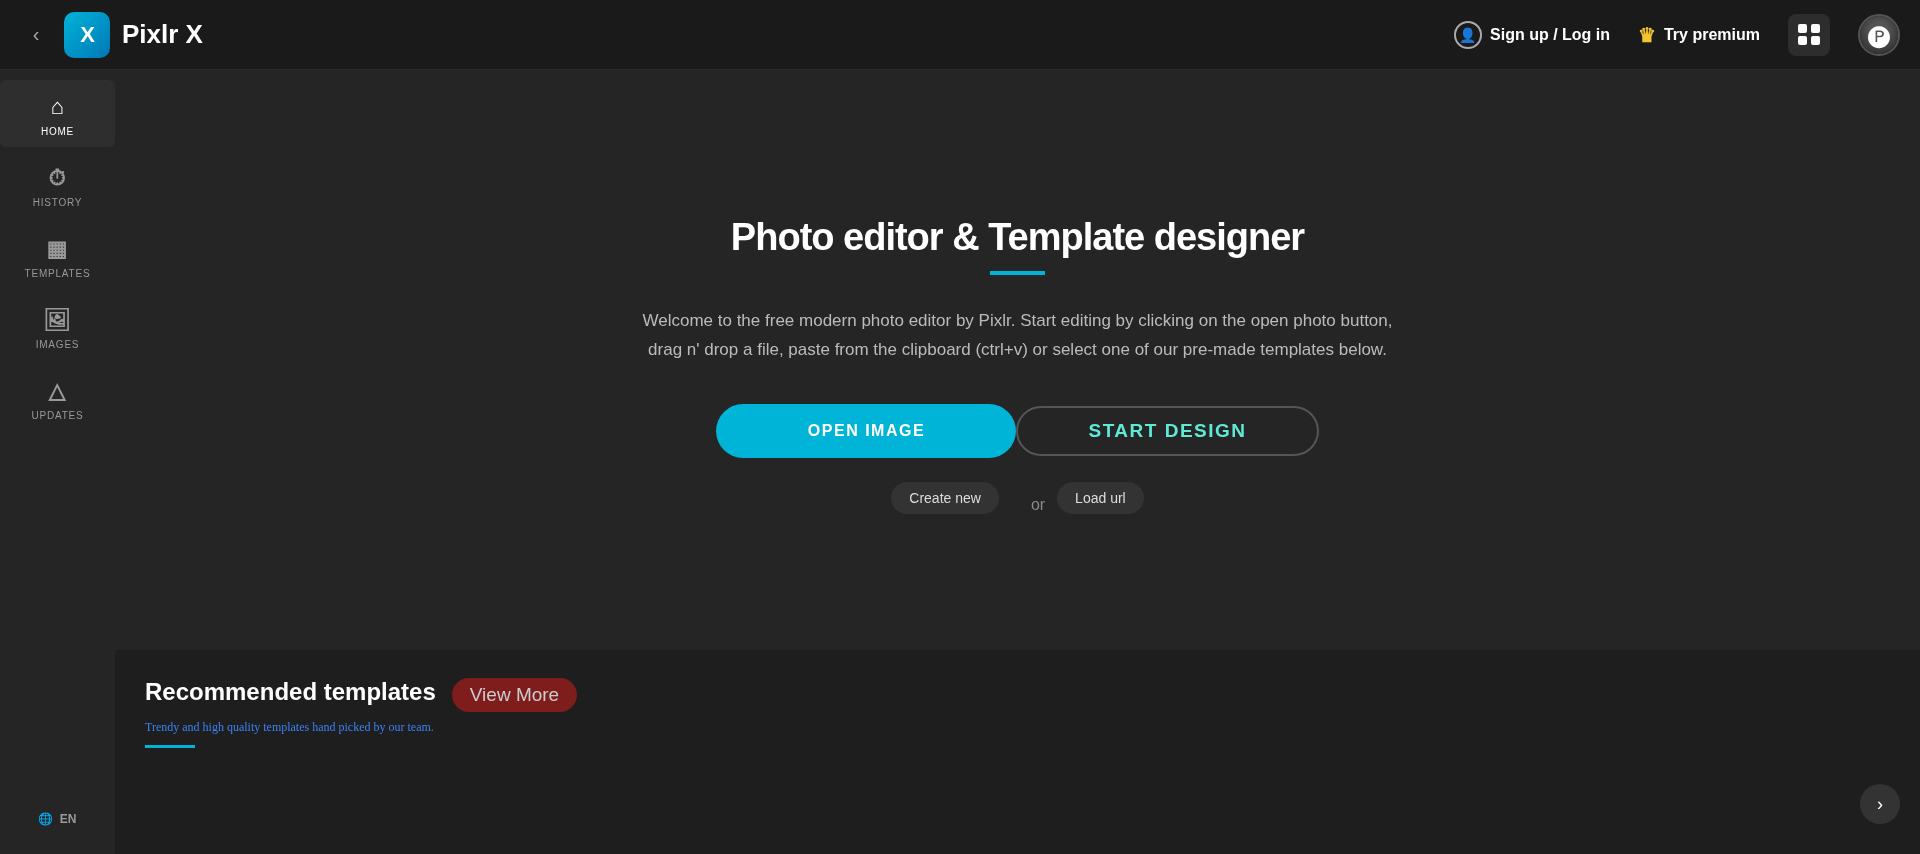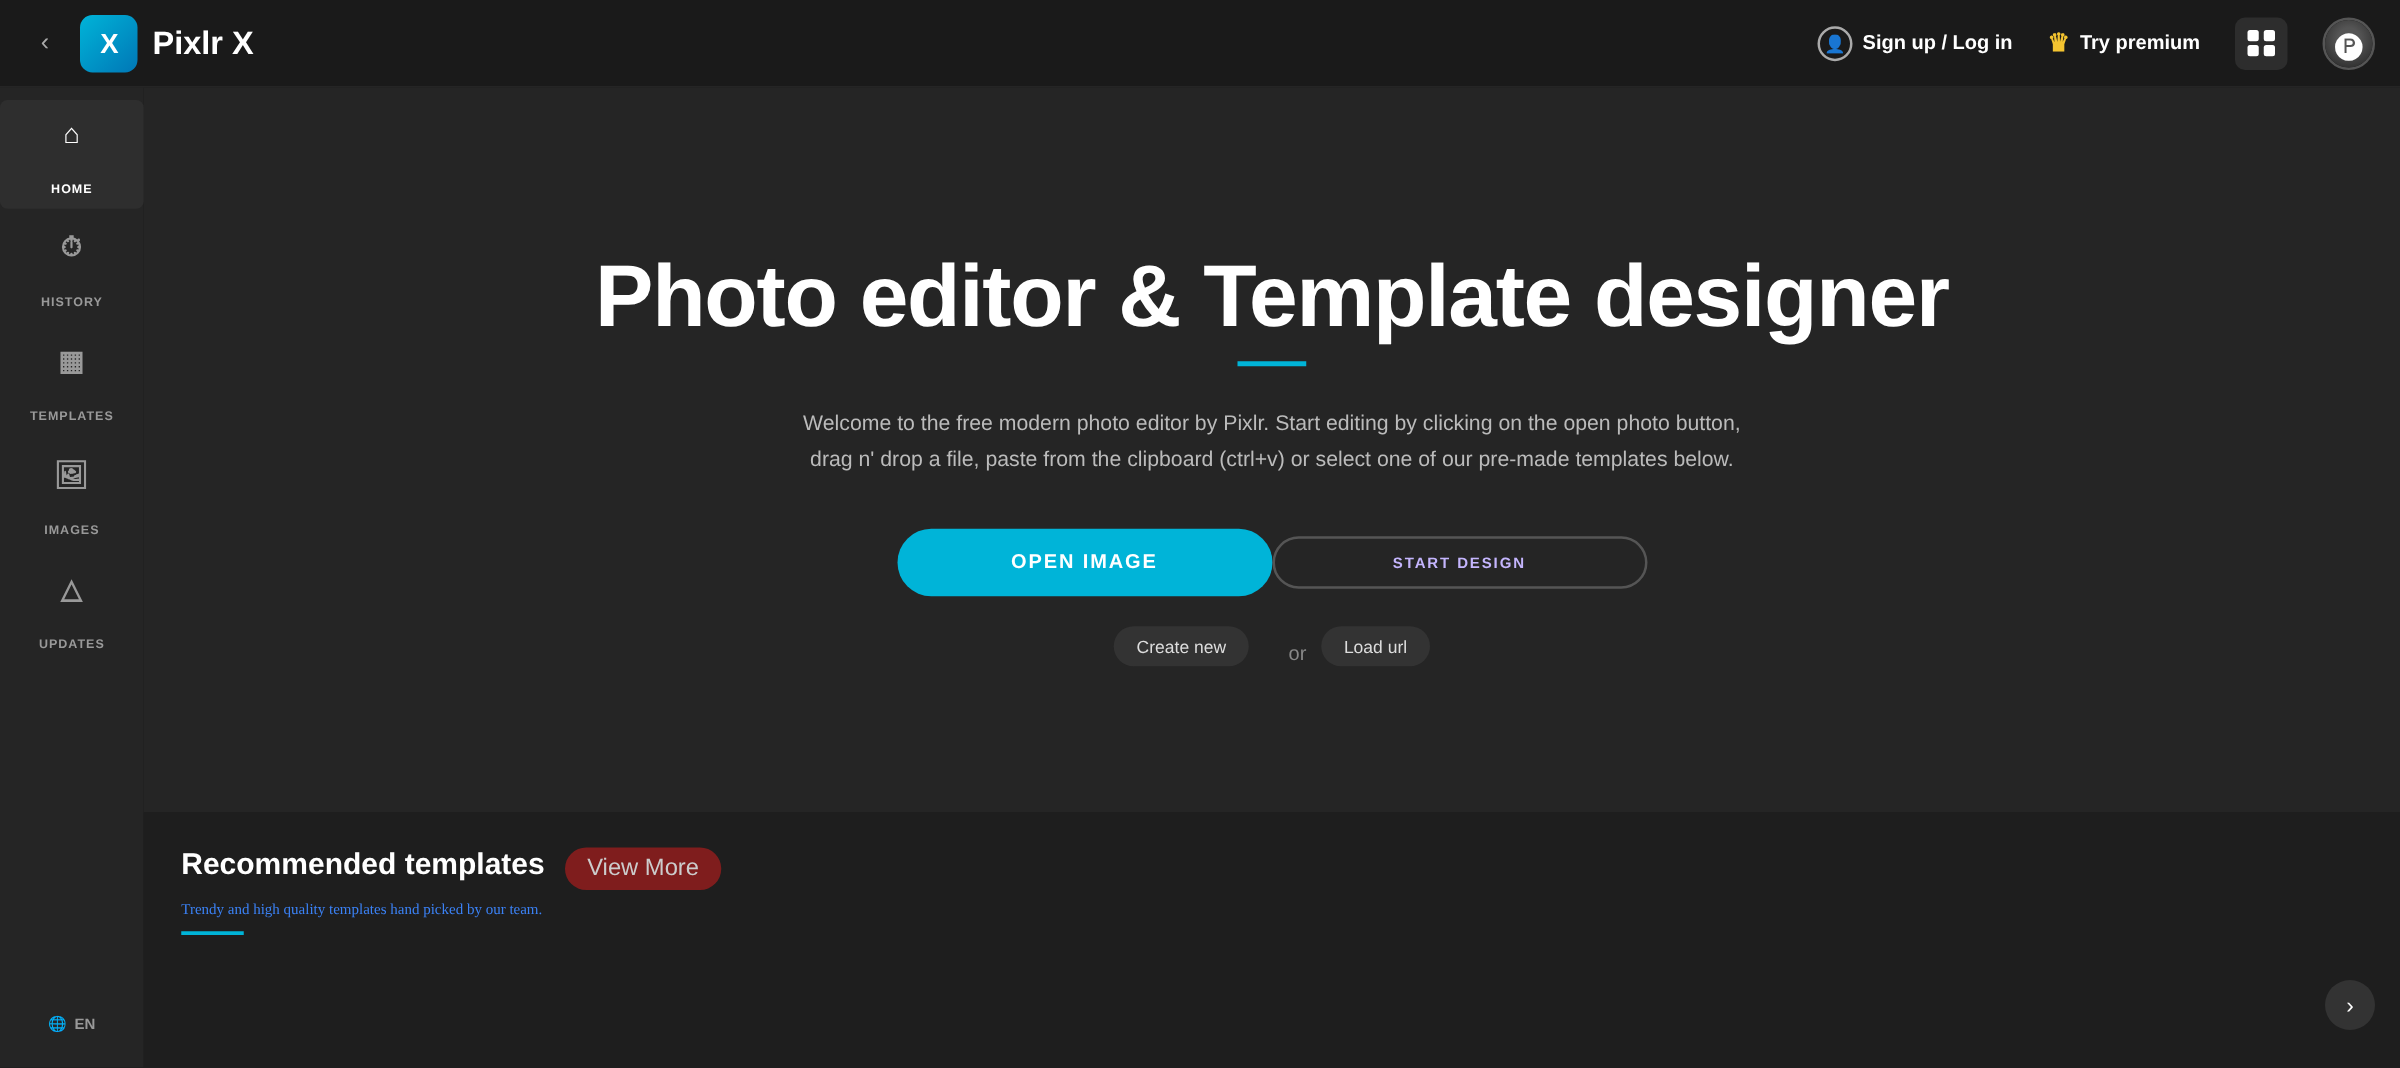--- a/index.html
+++ b/index.html
@@ -163,24 +163,23 @@
       font-weight: 600;
       letter-spacing: 0.5px;
       text-transform: uppercase;
     }
     .sidebar-item.active { color: #fff; background: #2e2e2e; }
     .sidebar-icon {
       font-size: 22px;
     }
     .sidebar-label {
       font-size: 10px;
-      font-weight: 700;
+      font-weight: 400;
       letter-spacing: 0.8px;
       text-transform: uppercase;
-      margin-top: 20px;
     }
     .sidebar-bottom {
       margin-top: auto;
       width: 100%;
       display: flex;
       flex-direction: column;
       align-items: center;
       padding: 10px 0;
     }
     .lang-btn {
@@ -207,21 +206,21 @@
       background: #252525;
       display: flex;
       flex-direction: column;
       align-items: center;
       justify-content: center;
       padding: 60px 40px 50px;
       flex: 0 0 auto;
       min-height: 580px;
     }
     .hero-title {
-      font-size: 70px;
+      font-size: 38px;
       font-weight: 700;
       color: #fff;
       text-align: right;
       letter-spacing: -1px;
       margin-bottom: 12px;
     }
     .hero-divider {
       width: 55px;
       height: 4px;
       background: #00b4d8;
@@ -248,25 +247,25 @@
       padding: 18px 70px;
       font-size: 16px;
       font-weight: 800;
       letter-spacing: 1.5px;
       text-transform: uppercase;
       cursor: pointer;
       min-width: 300px;
     }
     .btn-start {
       background: transparent;
-      color: #c4b5fd;
+      color: #5eead4;
       border: 2px solid #555;
       border-radius: 40px;
       padding: 12px 70px;
-      font-size: 12px;
+      font-size: 19px;
       font-weight: 700;
       letter-spacing: 1.5px;
       text-transform: uppercase;
       cursor: pointer;
       min-width: 300px;
     }
     .hero-links {
       display: flex;
       align-items: flex-end;
       gap: 12px;

